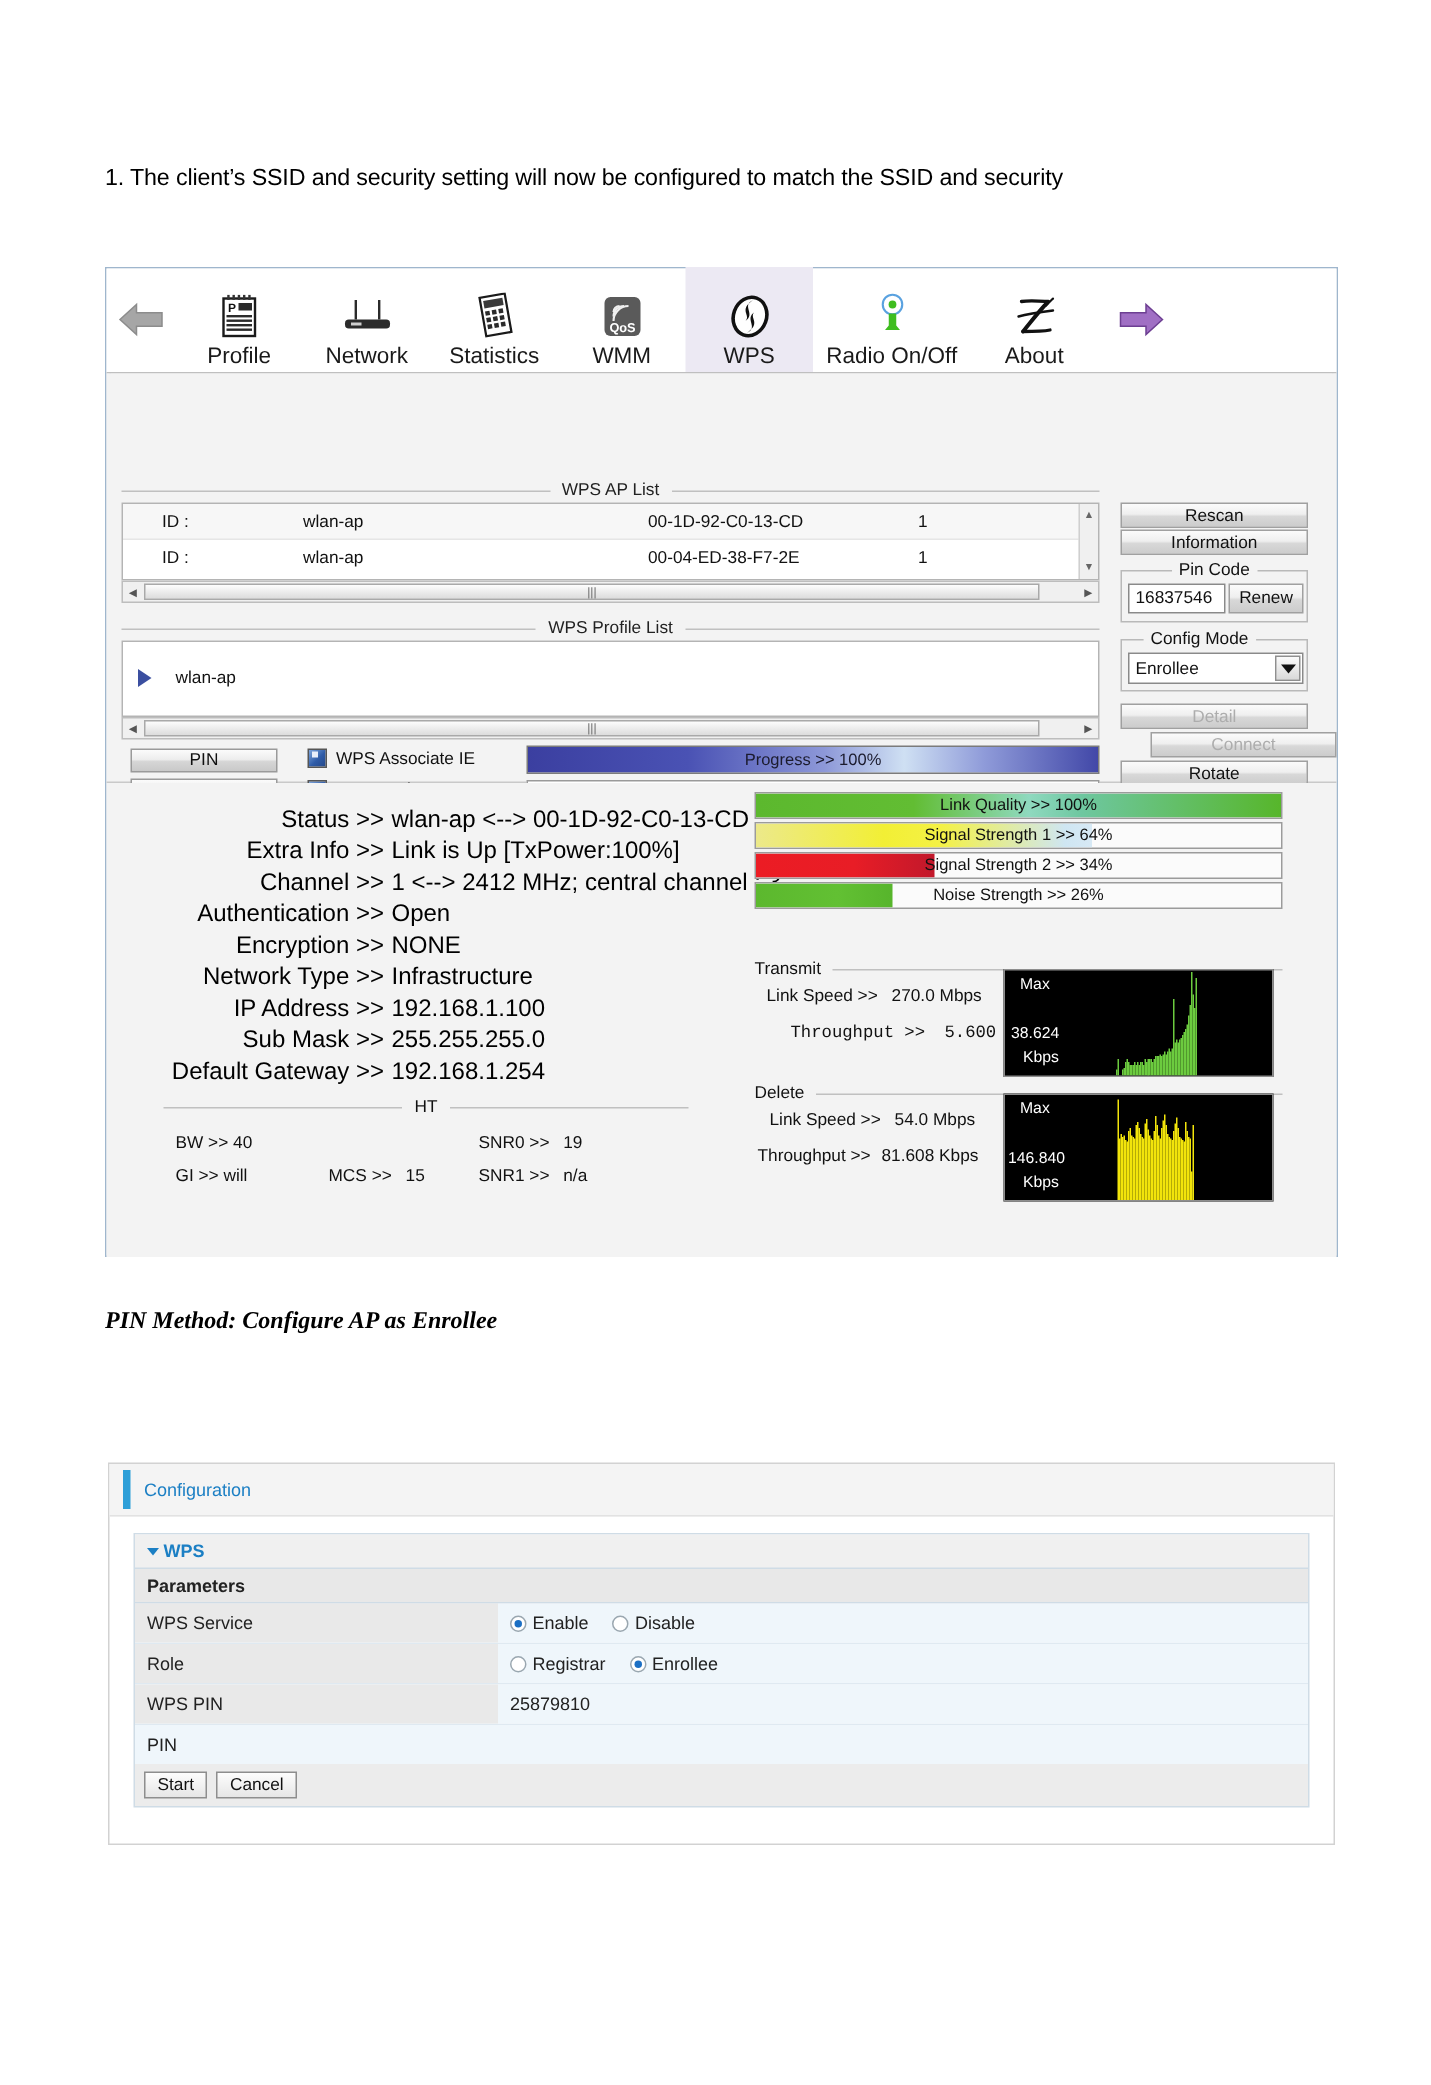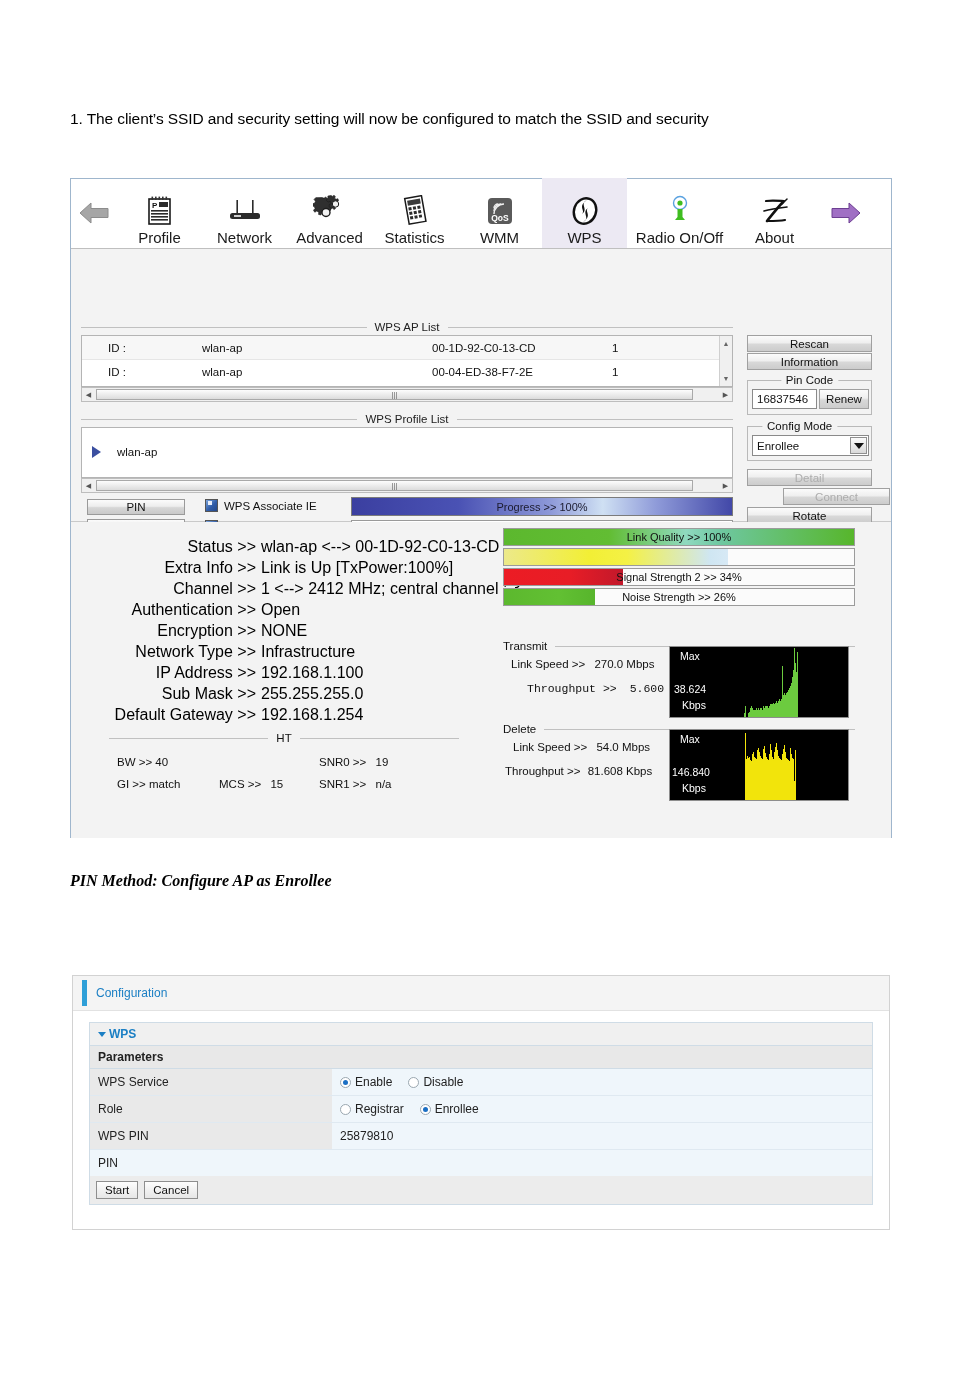--- a/index.html
+++ b/index.html
@@ -295,35 +295,20 @@
           <svg width="44" height="26" viewBox="0 0 44 26">
             <rect x="7" y="15" width="30" height="6" rx="2.5" fill="#2b2b2b"></rect>
             <rect x="11" y="17" width="7" height="2" fill="#cfcfcf"></rect>
             <rect x="13.4" y="2" width="1.6" height="13" fill="#2b2b2b"></rect>
             <rect x="29" y="2" width="1.6" height="13" fill="#2b2b2b"></rect>
           </svg>
         </div>
         <span class="tb-lbl">Network</span>
       </div>
 
-      <div class="tb-item">
-        <div class="tb-ico">
-          <svg width="34" height="32" viewBox="0 0 34 32">
-            <g fill="#2f2f2f" stroke="#1b1b1b" stroke-width="0.8">
-              <path d="M25 2 l2.2 1 1.6-1.5 1.6 1.9-1 1.9 2 1.3 2.2-.7.8 2.4-2 1.1.1 2.4 2 1.1-.9 2.4-2.2-.8-1.7 1.7.9 2-2 1.2-1.4-1.8-2.3.6-.6 2.2-2.5-.3.1-2.3-2-1.2-1.9 1.3-1.6-1.9 1.5-1.7-.8-2.2-2.3-.3.2-2.5 2.3-.2.9-2.2L15.9 7l1.4-2.1 2 1.2 2-1.2-.2-2.3z" transform="translate(-2,-1) scale(0.8)"></path>
-            </g>
-            <circle cx="22.5" cy="9" r="3.2" fill="#f0f0f0" stroke="#1b1b1b" stroke-width="1"></circle>
-            <g fill="#2f2f2f" stroke="#1b1b1b" stroke-width="1">
-              <path d="M13 9 l3.6 1.2 2-2.3 2.8 2.6-1.5 3.2 2.9 2.4 3.6-1.2 1.4 3.8-3.4 1.7v3.8l3.3 1.7-1.4 3.8-3.6-1.2-2.6 2.7 1.3 3.1-3.5 1.9-1.9-3.2-3.7.6-1 3.4-3.9-.8.3-3.6-3.2-2-3.2 2-2.2-3.2 2.6-2.6-1.2-3.6-3.6-.5.3-4 3.7-.4 1.5-3.5-2.3-2.8 2.7-2.9z" transform="translate(1,-3) scale(0.62)"></path>
-            </g>
-            <circle cx="13" cy="17.5" r="4" fill="#f2f2f2" stroke="#1b1b1b" stroke-width="1.4"></circle>
-          </svg>
-        </div>
-        <span class="tb-lbl">Advanced</span>
-      </div>
 
       <div class="tb-item">
         <div class="tb-ico">
           <svg width="30" height="32" viewBox="0 0 30 32">
             <g transform="rotate(-10 15 16)">
               <rect x="7" y="2" width="17" height="26" fill="#fff" stroke="#1a1a1a" stroke-width="1.5"></rect>
               <rect x="9" y="4.5" width="13" height="5" fill="#3a3a3a"></rect>
               <g fill="#2b2b2b">
                 <rect x="9" y="11.5" width="3" height="3"></rect>
                   <rect x="13.5" y="11.5" width="3" height="3"></rect>
@@ -506,21 +491,21 @@
           <span>Enrollee</span>
           <span class="combo-arrow">
               <span class="caret-dn"></span>
             </span>
         </div>
       </div>
 
       <div class="side-btn disabled" style="left:676px;top:220px;width:125px;">
         <span>Detail</span>
       </div>
-      <div class="side-btn disabled" style="left:712px;top:239px;width:107px;">
+      <div class="side-btn disabled" style="left:696px;top:239px;width:124px;">
         <span>Connect</span>
       </div>
       <div class="side-btn" style="left:676px;top:258px;width:125px;">
         <span>Rotate</span>
       </div>
       <div class="side-btn" style="left:676px;top:277px;width:125px;">
         <span>Disconnect</span>
       </div>
       <div class="side-btn" style="left:676px;top:296px;width:125px;">
         <span>Export Profile</span>
@@ -580,41 +565,42 @@
         <span class="gt-txt">HT</span>
         <span class="gt-rule"></span>
       </div>
 
       <div class="kv" style="left:46px;top:234px;">
         <span>BW &gt;&gt;</span>
         <span>40</span>
       </div>
       <div class="kv" style="left:46px;top:256px;">
         <span>GI &gt;&gt;</span>
-        <span>match</span>
+        <span>will</span>
       </div>
       <div class="kv" style="left:148px;top:256px;">
         <span>MCS &gt;&gt;</span>
         <span style="margin-left:6px;">15</span>
       </div>
       <div class="kv" style="left:248px;top:234px;">
         <span>SNR0 &gt;&gt;</span>
         <span style="margin-left:6px;">19</span>
       </div>
       <div class="kv" style="left:248px;top:256px;">
         <span>SNR1 &gt;&gt;</span>
         <span style="margin-left:6px;">n/a</span>
       </div>
 
       <div class="bar" style="left:432px;top:6px;width:352px;">
         <span class="fill" style="width:100%;background:linear-gradient(90deg,#5cb82e 0%,#62bd33 30%,#8fd9bf 52%,#6ec7a0 62%,#57b62b 100%);"></span>
         <span class="cap">Link Quality &gt;&gt; 100%</span>
       </div>
       <div class="bar" style="left:432px;top:26px;width:352px;">
         <span class="fill" style="width:64%;background:linear-gradient(90deg,#ece98a 0%,#f2ef35 38%,#f4f145 55%,#cfe6f2 92%,#d7e9f5 100%);"></span>
+        <span class="cap">Signal Strength 1 &gt;&gt; 64%</span>
       </div>
       <div class="bar" style="left:432px;top:46px;width:352px;">
         <span class="fill" style="width:34%;background:linear-gradient(90deg,#ec1c24 0%,#e81d26 55%,#c2182b 100%);"></span>
         <span class="cap">Signal Strength 2 &gt;&gt; 34%</span>
       </div>
       <div class="bar" style="left:432px;top:66px;width:352px;">
         <span class="fill" style="width:26%;background:linear-gradient(90deg,#5cb82e 0%,#62c033 60%,#57b52c 100%);"></span>
         <span class="cap">Noise Strength &gt;&gt; 26%</span>
       </div>
 

